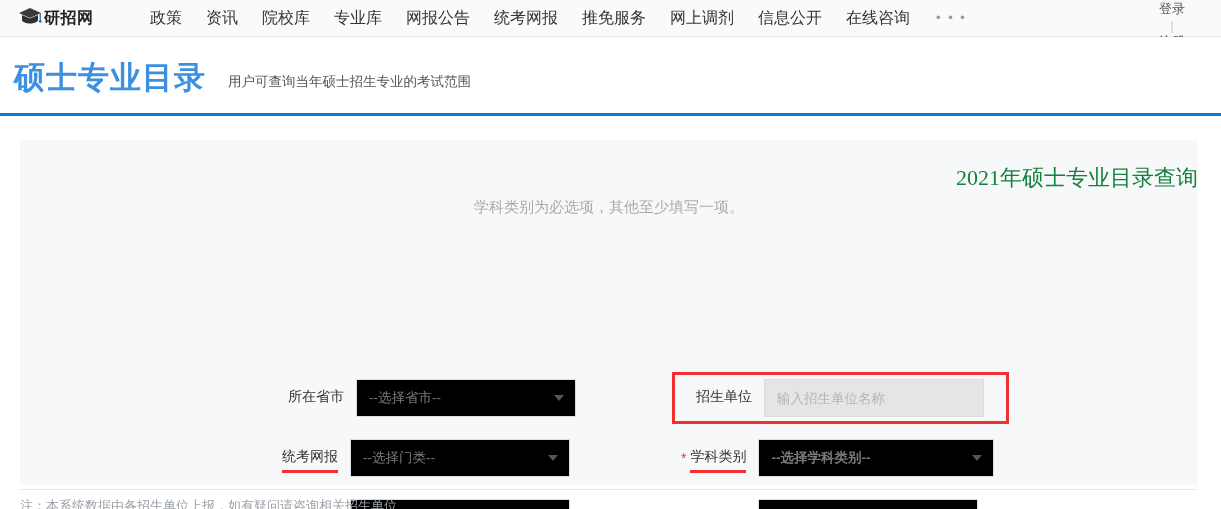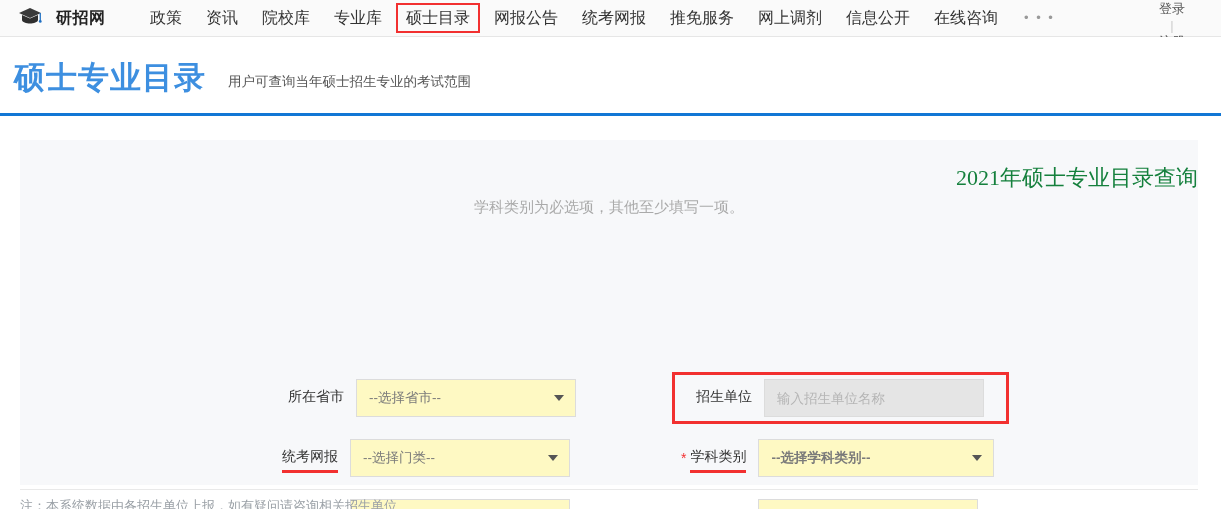--- a/index.html
+++ b/index.html
@@ -25,21 +25,21 @@
     background: #fafafa;
     border-bottom: 1px solid #e6e6e6;
     box-sizing: border-box;
   }
   .brand {
     position: absolute;
     left: 18px; top: 0;
     height: 36px;
     display: flex;
     align-items: center;
-    gap: 14px;
+    gap: 2px;
   }
   .cap-icon { display: block; }
   .brand-text {
     font-size: 16px;
     font-weight: bold;
     color: #222;
     letter-spacing: 0.5px;
   }
   .nav-items {
     position: absolute;
@@ -176,21 +176,21 @@
   .req-star {
     color: #f23030;
     font-size: 14px;
     margin-right: 4px;
     line-height: 1;
   }
   .select-box {
     position: relative;
     width: 220px;
     height: 38px;
-    background: #fef9c3;
+    background: #000000;
     border: 1px solid #dcdcdc;
     box-sizing: border-box;
     margin-left: 12px;
     display: flex;
     align-items: center;
     cursor: pointer;
     text-align: right;
   }
   .select-box .sel-text {
     font-size: 13.5px;
@@ -276,21 +276,20 @@
       </svg>
     </span>
     <span class="brand-text">研招网</span>
   </div>
 
   <div class="nav-items">
     <span class="nav-item">政策</span>
     <span class="nav-item">资讯</span>
     <span class="nav-item">院校库</span>
     <span class="nav-item">专业库</span>
-    <span class="nav-item highlight">硕士目录</span>
     <span class="nav-item">网报公告</span>
     <span class="nav-item">统考网报</span>
     <span class="nav-item">推免服务</span>
     <span class="nav-item">网上调剂</span>
     <span class="nav-item">信息公开</span>
     <span class="nav-item">在线咨询</span>
     <span class="nav-dots">• • •</span>
   </div>
 
   <div class="nav-right">

